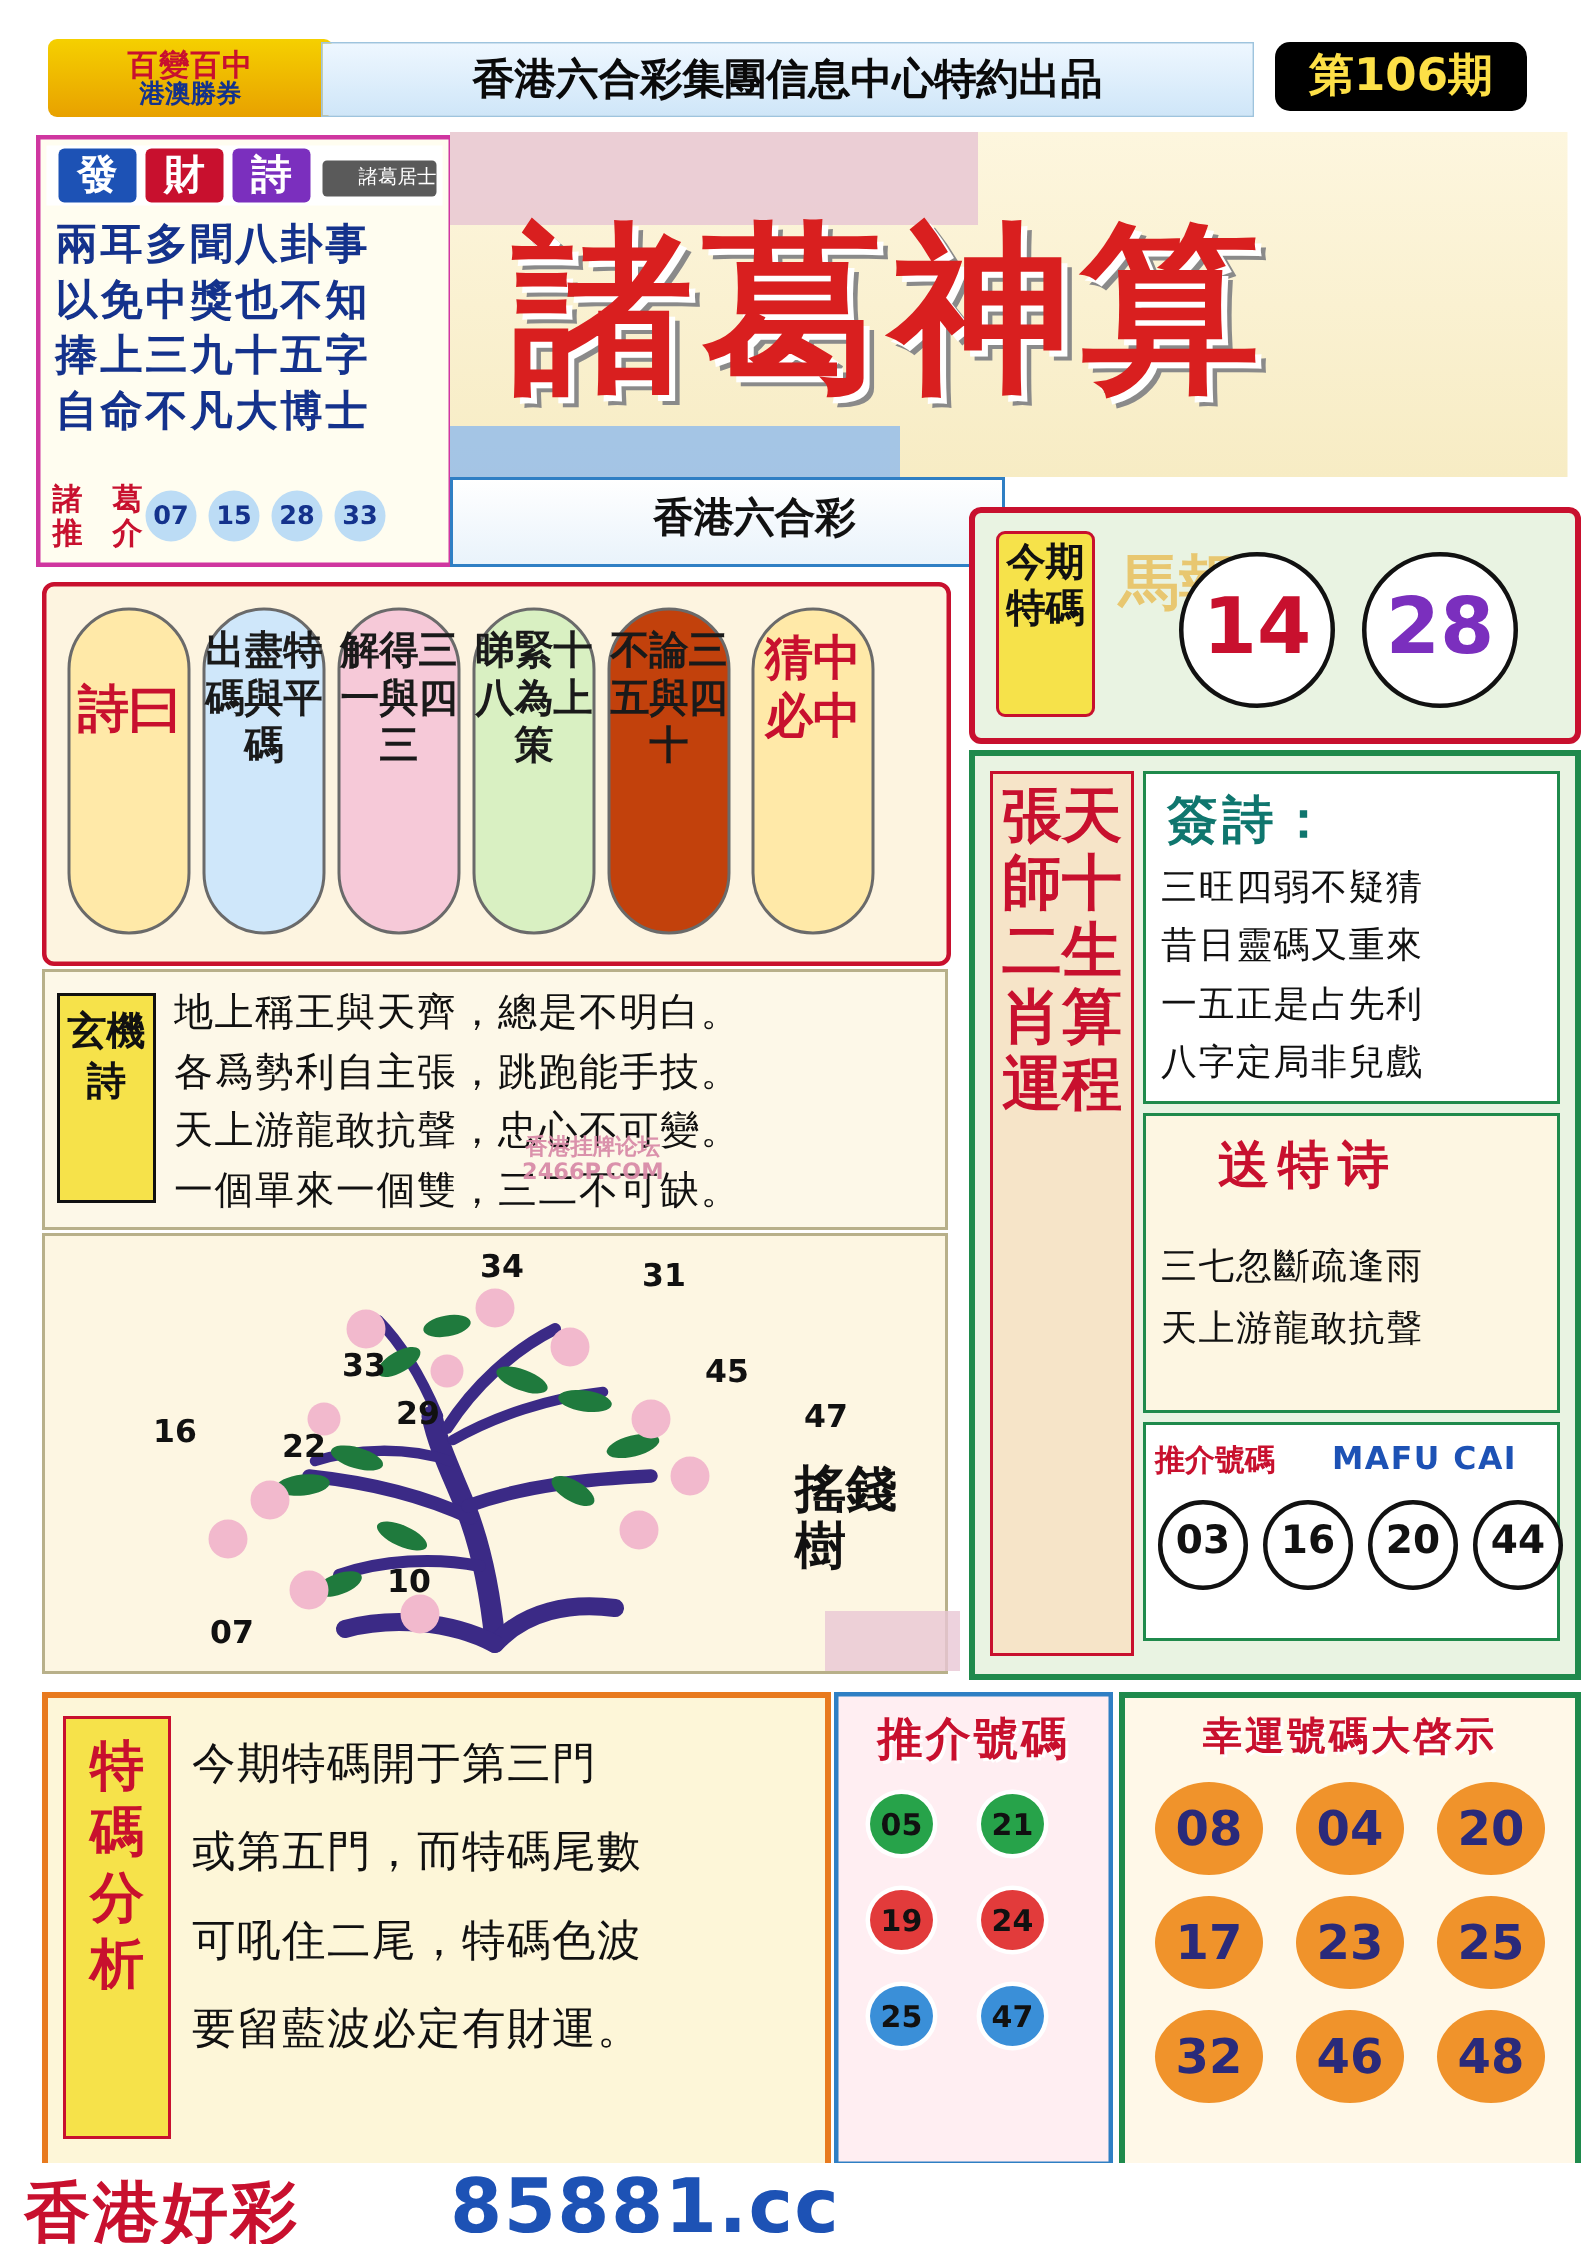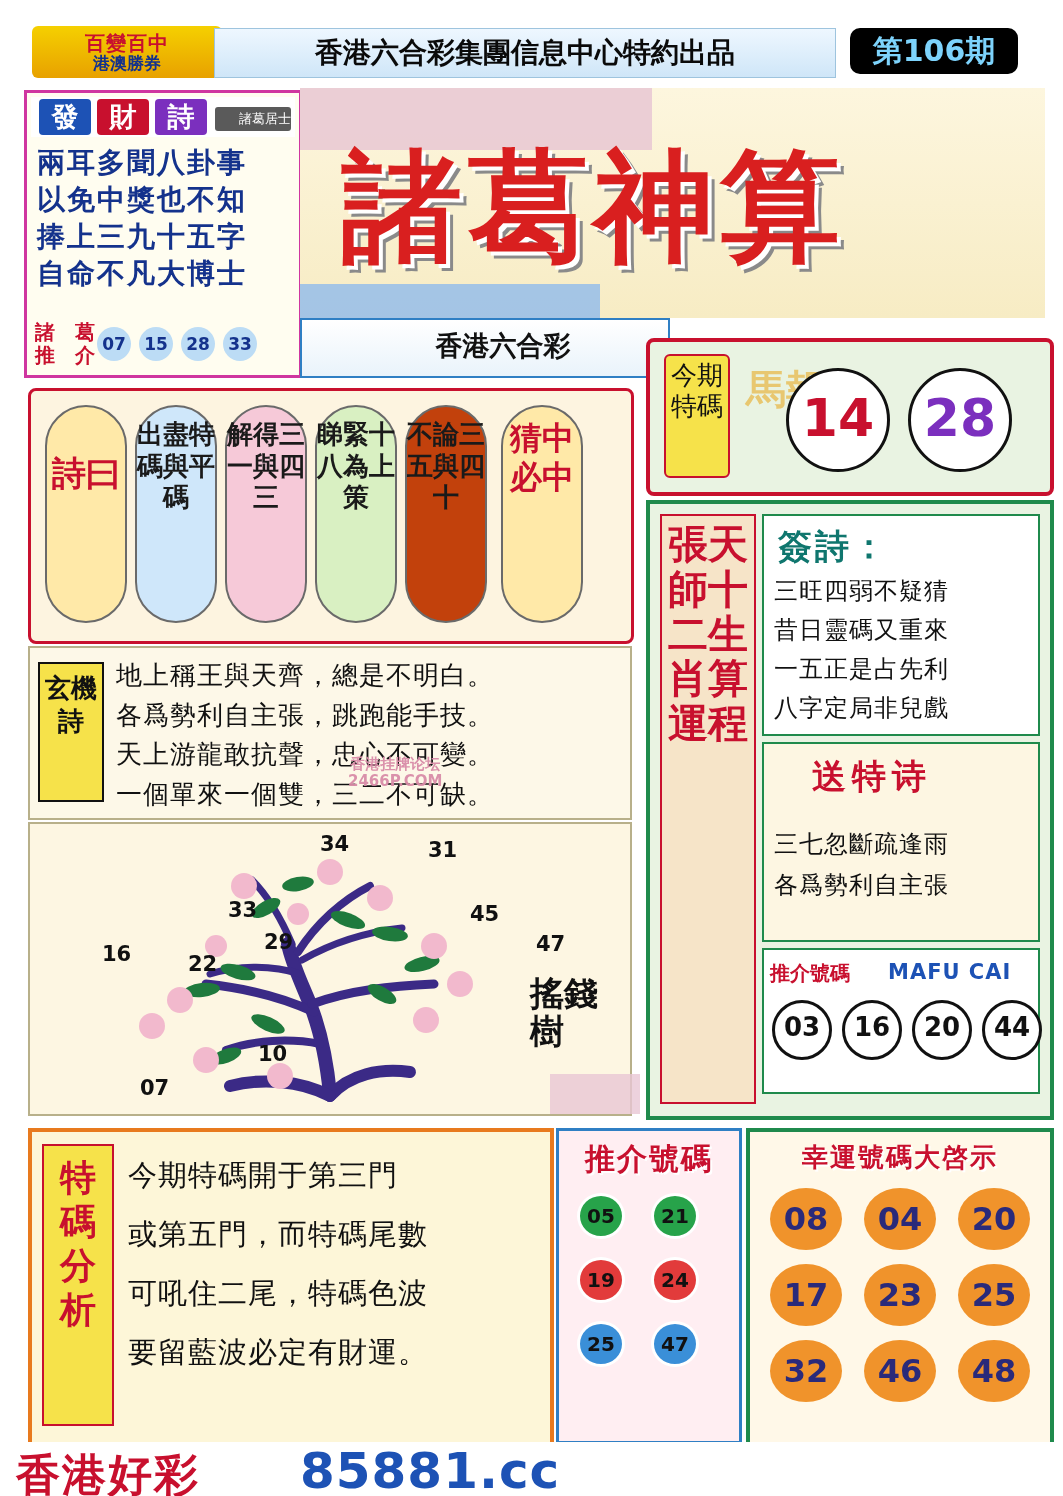--- a/index.html
+++ b/index.html
@@ -14,21 +14,21 @@
   .hdr{position:absolute;left:18px;top:22px;width:1028px;height:62px;}
   .logo{position:absolute;left:14px;top:4px;width:190px;height:52px;
         background:linear-gradient(#f5d000,#e8a100);border-radius:6px;
         display:flex;flex-direction:column;align-items:center;justify-content:center;}
   .logo .l1{color:#c8102e;font-size:20px;font-weight:bold;letter-spacing:1px;line-height:1.1;}
   .logo .l2{color:#14328c;font-size:17px;font-weight:bold;line-height:1.1;}
   .hdrbar{position:absolute;left:196px;top:6px;width:620px;height:48px;
           background:linear-gradient(#eef7ff,#cfe6f8);border:1px solid #9ec4de;}
   .hdrbar span{display:block;text-align:center;line-height:48px;font-size:28px;font-weight:bold;color:#0a0a0a;border-radius:19px;}
   .issue{position:absolute;left:832px;top:6px;width:168px;height:46px;
-         background:#000;border-radius:10px;color:#7dd3fc;font-size:30px;font-weight:bold;
+         background:#000;border-radius:10px;color:#fde047;font-size:30px;font-weight:bold;
          text-align:center;line-height:46px;}
 
   
   .poembox{position:absolute;left:24px;top:90px;width:272px;height:282px;
            background:#fffdf0;border:3px solid #cf36a0;}
   .poemhead{position:absolute;left:4px;top:4px;width:264px;height:40px;background:#ffffff;}
   .ph-cell{position:absolute;top:2px;width:52px;height:36px;border-radius:4px;
            color:#fff;font-size:27px;font-weight:bold;text-align:center;line-height:36px;}
   .ph1{left:8px;background:#1d52b5;}
   .ph2{left:66px;background:#c8102e;}
@@ -55,21 +55,21 @@
            text-shadow:4px 4px 0 #ffffff, 7px 7px 0 #8a8a8a;}
   .hk-strip{position:absolute;left:300px;top:318px;width:330px;height:56px;
             background:linear-gradient(#ffffff,#e9f3fb);border:2px solid #2f7fc4;padding-left:36px;}
   .hk-strip span{display:block;text-align:center;line-height:52px;font-size:27px;font-weight:bold;color:#111;}
 
   
   .tema{position:absolute;left:646px;top:338px;width:400px;height:150px;
         background:#e9f3e2;border:4px solid #c8102e;border-radius:8px;}
   .tema-label{position:absolute;left:14px;top:12px;width:66px;height:124px;
               background:#f6e24a;border:2px solid #c8102e;border-radius:6px;
-              font-size:26px;font-weight:normal;color:#111;text-align:center;line-height:1.18;padding-top:4px;box-sizing:border-box;}
+              font-size:26px;font-weight:bold;color:#111;text-align:center;line-height:1.18;padding-top:4px;box-sizing:border-box;}
   .tema-ball{position:absolute;top:26px;width:98px;height:98px;border-radius:50%;
              border:3px solid #111;background:#fff;font-size:52px;font-weight:bold;text-align:center;line-height:94px;}
   .tb1{left:136px;color:#c8102e;}
   .tb2{left:258px;color:#7b2fbe;}
   .tema-ghost{position:absolute;left:96px;top:28px;font-size:40px;color:#e8b94a;font-weight:bold;
               line-height:.95;opacity:.75;}
 
   
   .caps{position:absolute;left:28px;top:388px;width:600px;height:250px;
         background:#fdf4e0;border:3px solid #c8102e;border-radius:8px;}
@@ -320,21 +320,21 @@
         <div>昔日靈碼又重來</div>
         <div>一五正是占先利</div>
         <div>八字定局非兒戲</div>
       </div>
     </div>
 
     <div class="sts">
       <div class="sts-title">送特诗</div>
       <div class="sts-lines">
         <div>三七忽斷疏逢雨</div>
-        <div>各爲勢利自主張</div>
+        <div>天上游龍敢抗聲</div>
       </div>
     </div>
 
     <div class="rec">
       <div class="rec-head">
         <div class="rec-cn">推介號碼</div>
         <div class="rec-en">MAFU CAI</div>
       </div>
       <div class="rec-nums">
         <i>03</i>

